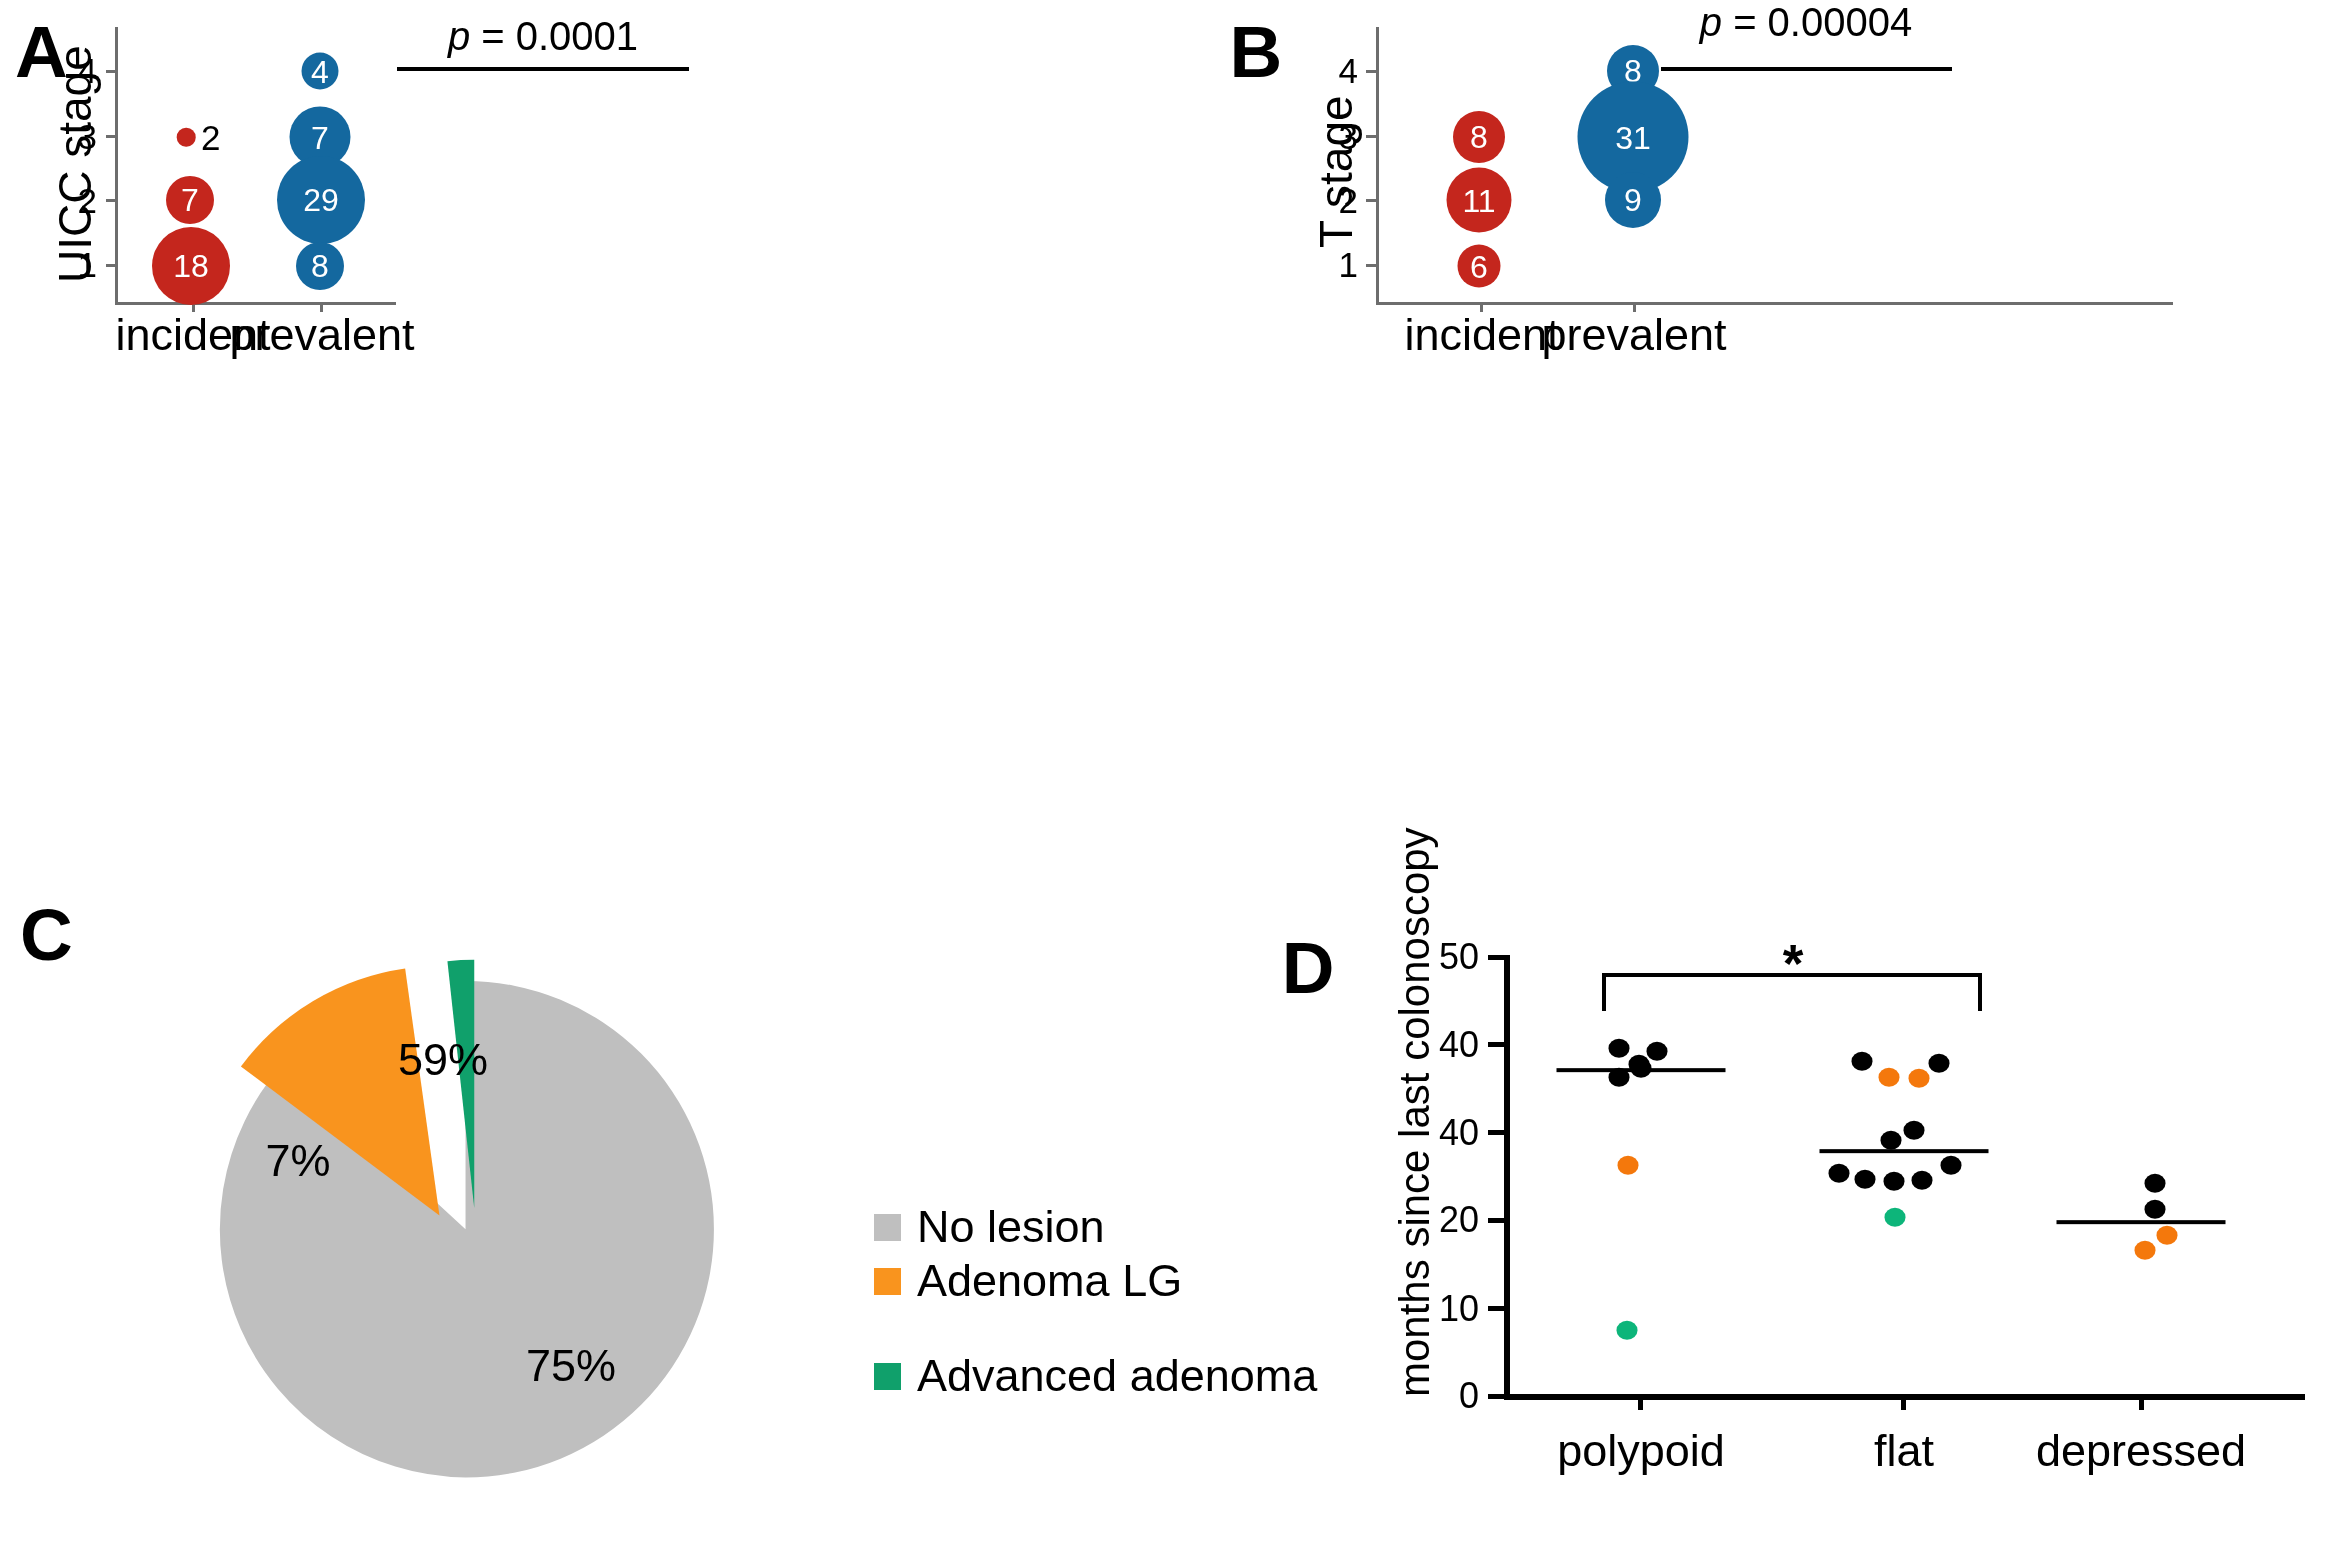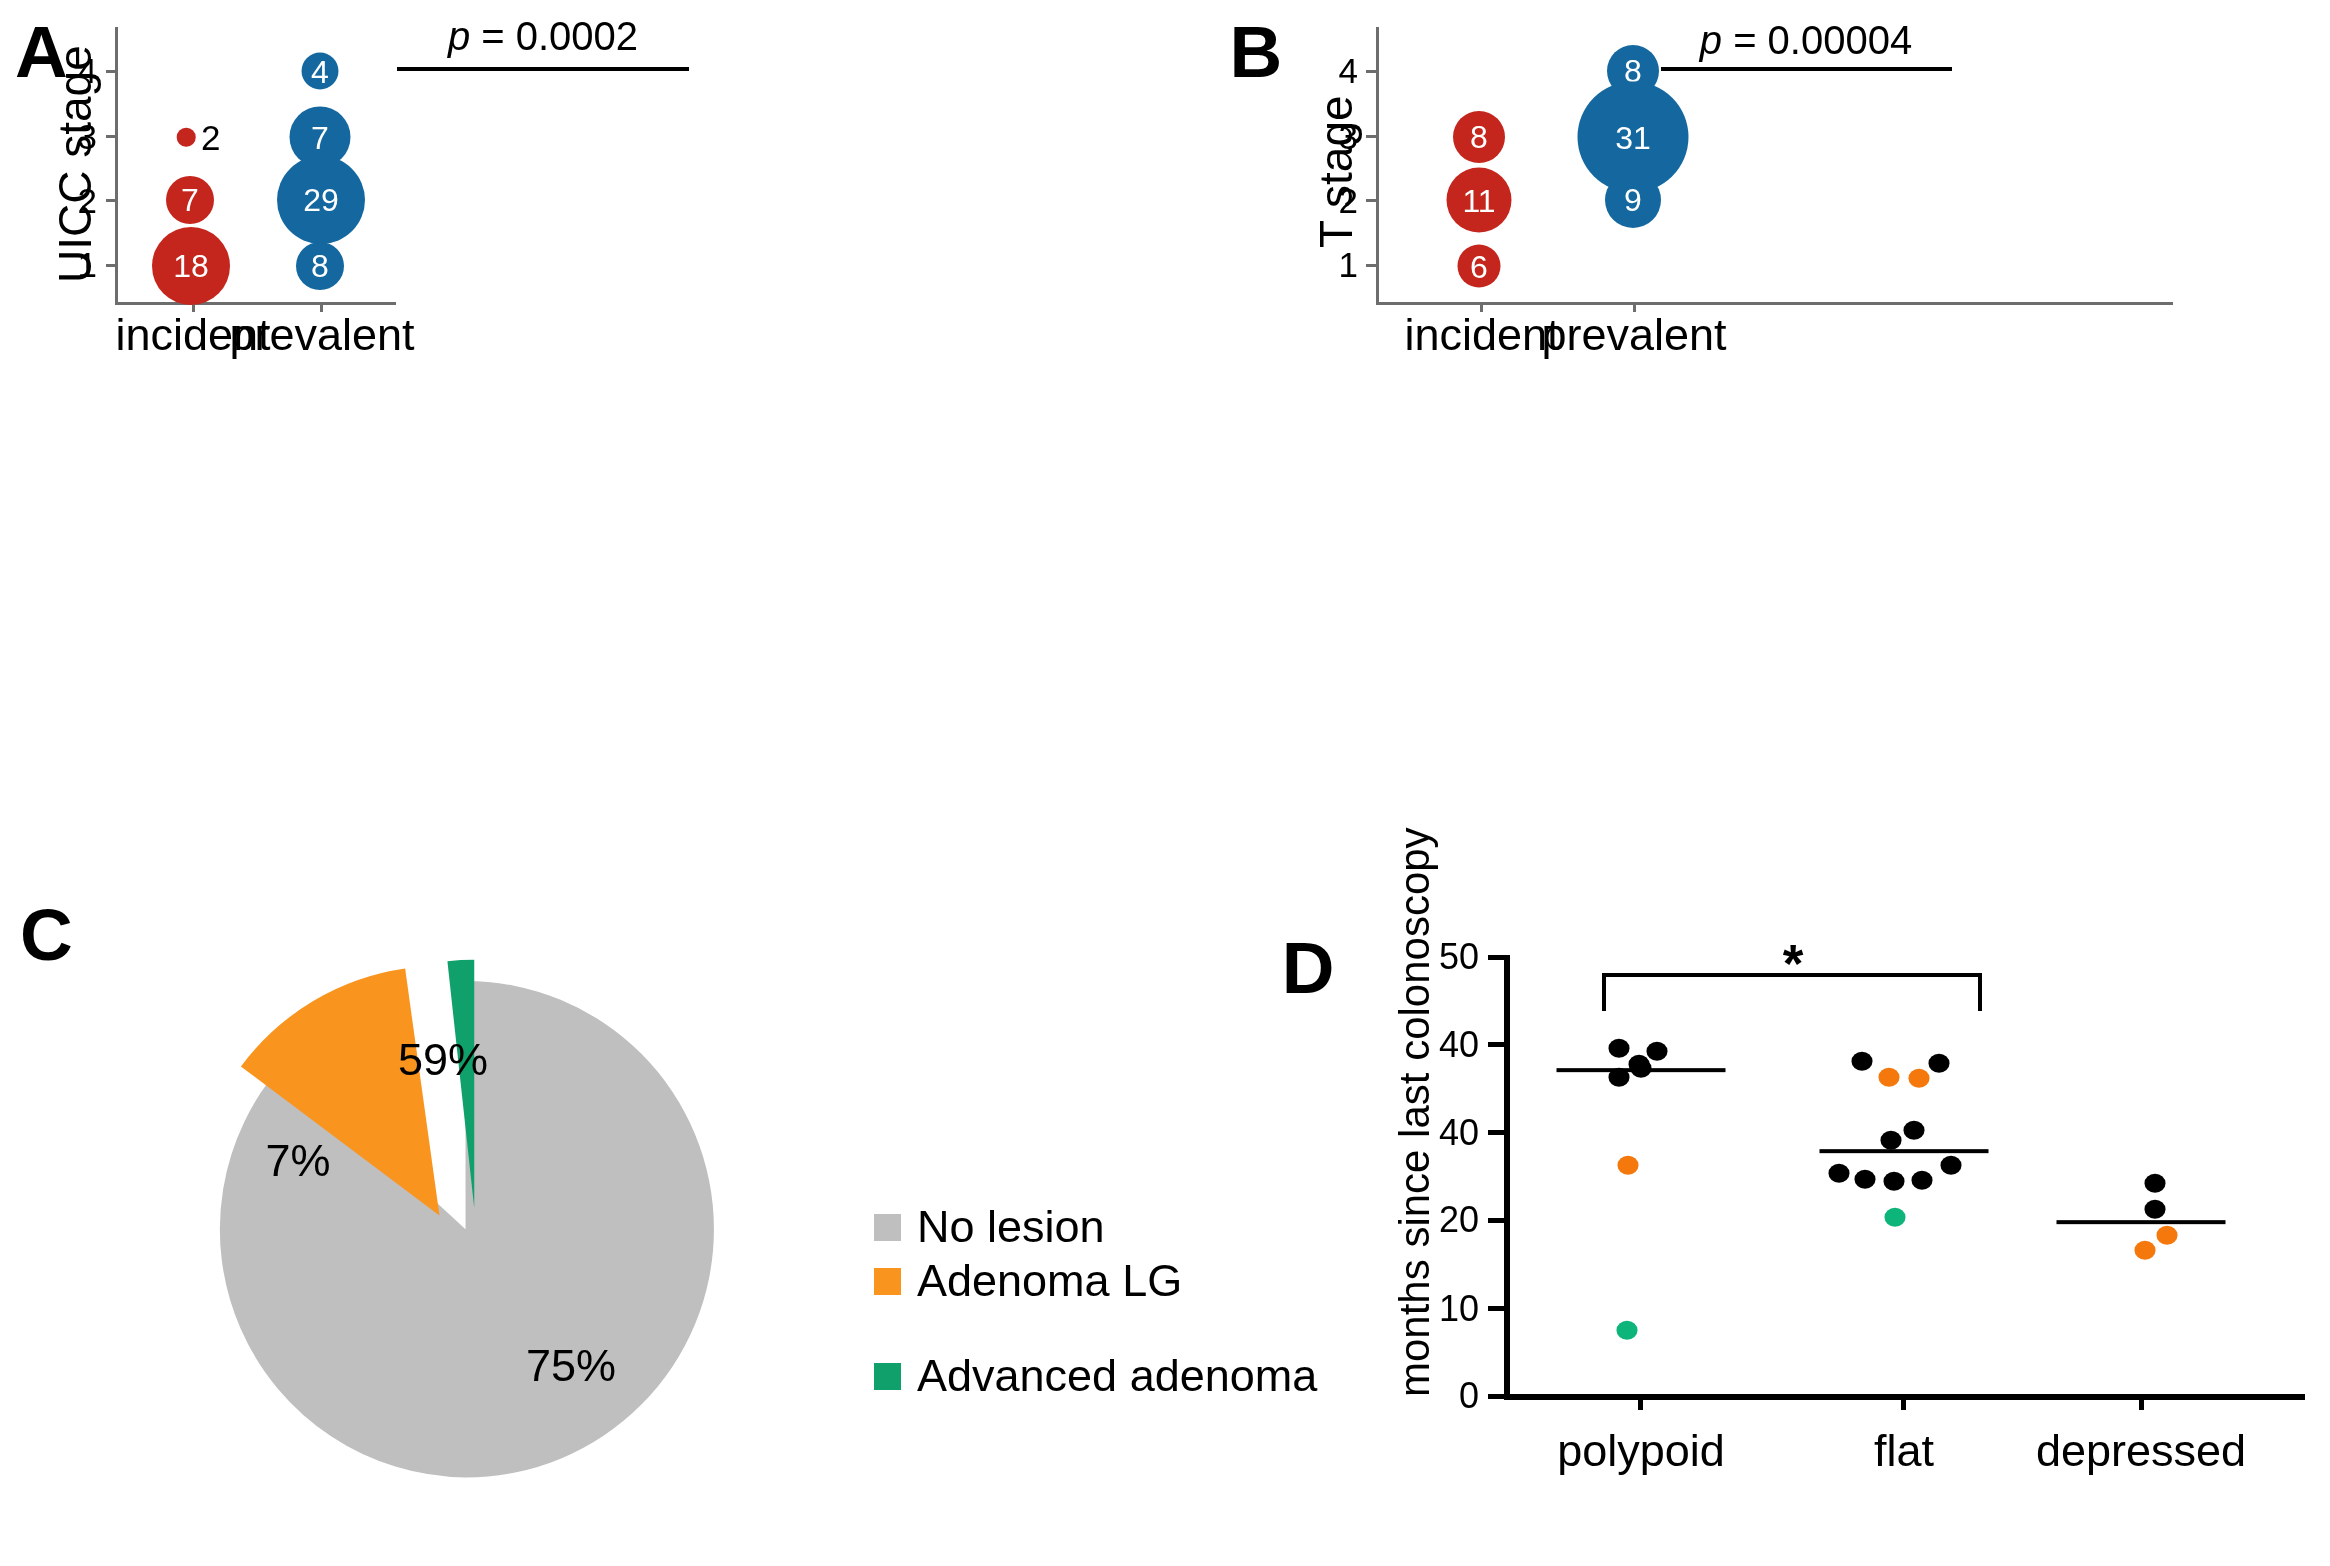--- a/index.html
+++ b/index.html
@@ -97,21 +97,21 @@
 </head>
 <body>
 
 <div class="figure">
 
   <div class="panel" style="left:0;top:0;width:1056px;height:807px;">
 
     <div class="panel-letter" style="left:15px;top:15px;">A</div>
 
     <div class="sig-text" style="left:543px;top:13.7px;">
-      <span class="pital">p</span><span> = 0.0002</span>
+      <span class="pital">p</span><span> = 0.0001</span>
     </div>
     <div class="sig-line" style="left:397px;top:67px;width:292px;"></div>
 
     <div class="axis-line axis-v" style="left:115px;top:78px;height:224px;"></div>
     <div class="axis-line axis-v" style="left:115px;top:78px;height:226px;"></div>
     <div class="axis-line axis-h" style="left:115px;top:302px;width:281px;"></div>
     <div class="axis-line axis-v" style="left:115px;top:27px;height:277px;"></div>
 
     <div class="tick" style="left:106px;top:70px;"></div>
     <div class="ylab-num" style="left:62px;top:71px;width:35px;">4</div>
@@ -142,21 +142,21 @@
 
     <div class="bubble" style="left:321px;top:200px;width:88px;height:88px;background:#14689F;">29</div>
 
     <div class="bubble" style="left:320px;top:266px;width:48px;height:48px;background:#14689F;">8</div>
   </div>
 
   <div class="panel" style="left:1211px;top:0;width:1120px;height:807px;">
 
     <div class="panel-letter" style="left:18.6px;top:15px;">B</div>
 
-    <div class="sig-text" style="left:595px;top:18px;">
+    <div class="sig-text" style="left:595px;top:0;">
       <span class="pital">p</span><span> = 0.00004</span>
     </div>
     <div class="sig-line" style="left:450px;top:67px;width:291px;"></div>
 
     <div class="axis-line axis-v" style="left:165px;top:27px;height:277px;"></div>
     <div class="axis-line axis-h" style="left:165px;top:302px;width:797px;"></div>
 
     <div class="tick" style="left:155px;top:70px;"></div>
     <div class="ylab-num" style="left:112px;top:71px;width:35px;">4</div>
     <div class="tick" style="left:155px;top:135px;"></div>

